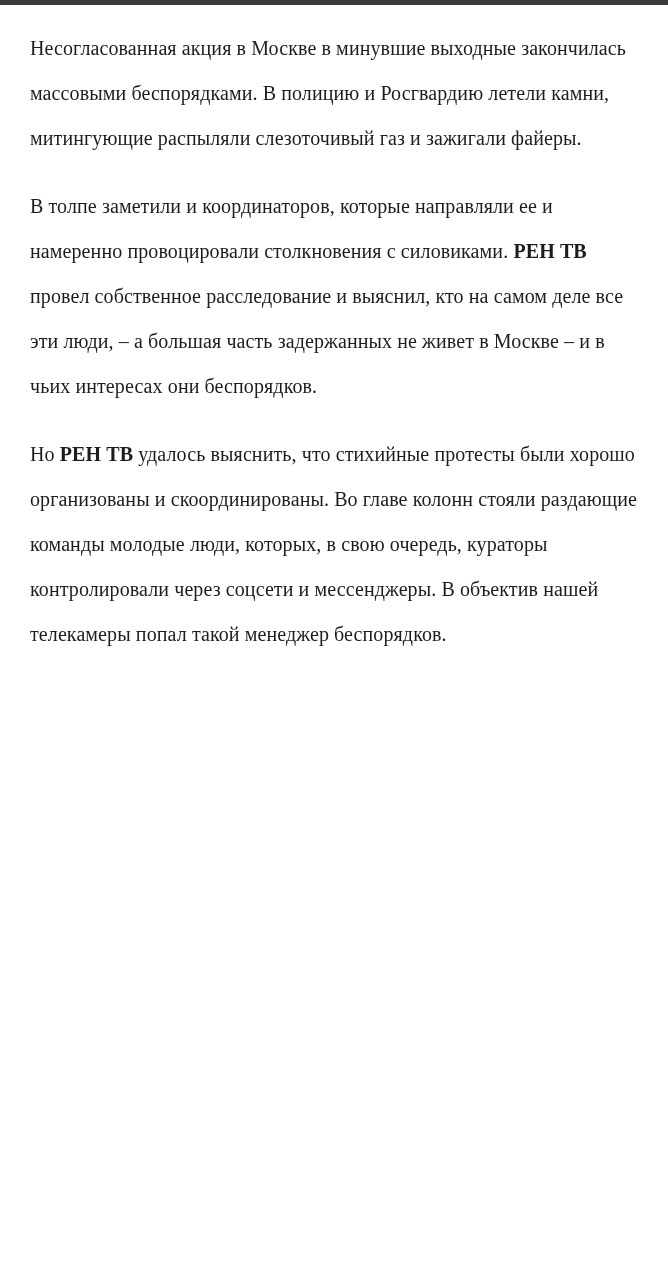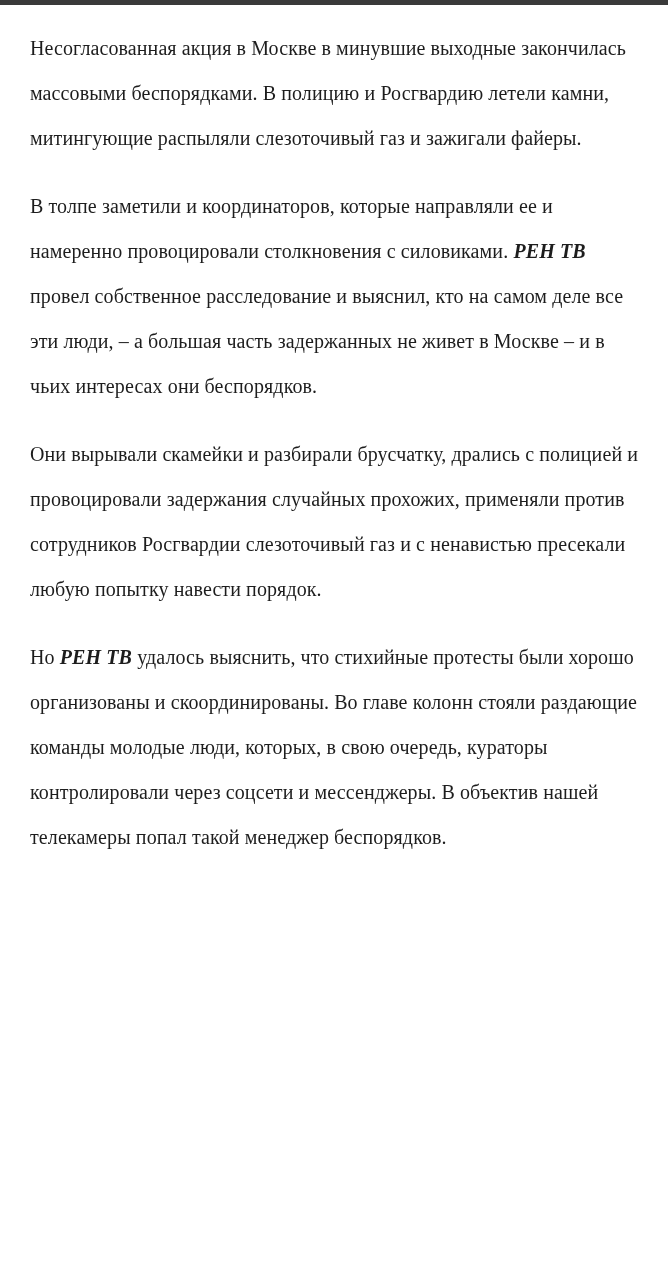--- a/index.html
+++ b/index.html
@@ -26,31 +26,29 @@
     font-size: 20px;
     line-height: 45px;
     letter-spacing: 0.1px;
     text-align: left;
   }
   .article p {
     margin: 0 0 23px 0;
   }
   .article b.brand {
     font-weight: 700;
-    font-style: italic;
   }
 </style>
 </head>
 <body>
 
 <div class="top-crop-bar"></div>
 
 <div class="article">
 
   <p><span>Несогласованная акция в Москве в минувшие выходные закончилась массовыми беспорядками. В полицию и Росгвардию летели камни, митингующие распыляли слезоточивый газ и зажигали файеры.</span></p>
 
   <p><span>В толпе заметили и координаторов, которые направляли ее и намеренно провоцировали столкновения с силовиками. </span><b class="brand">РЕН ТВ</b><span> провел собственное расследование и выяснил, кто на самом деле все эти люди, – а большая часть задержанных не живет в Москве – и в чьих интересах они беспорядков.</span></p>
 
-  <p><span>Они вырывали скамейки и разбирали брусчатку, дрались с полицией и провоцировали задержания случайных прохожих, применяли против сотрудников Росгвардии слезоточивый газ и с ненавистью пресекали любую попытку навести порядок.</span></p>
 
   <p><span>Но </span><b class="brand">РЕН ТВ</b><span> удалось выяснить, что стихийные протесты были хорошо организованы и скоординированы. Во главе колонн стояли раздающие команды молодые люди, которых, в свою очередь, кураторы контролировали через соцсети и мессенджеры. В объектив нашей телекамеры попал такой менеджер беспорядков.</span></p>
 
 </div>
 
 </body></html>

